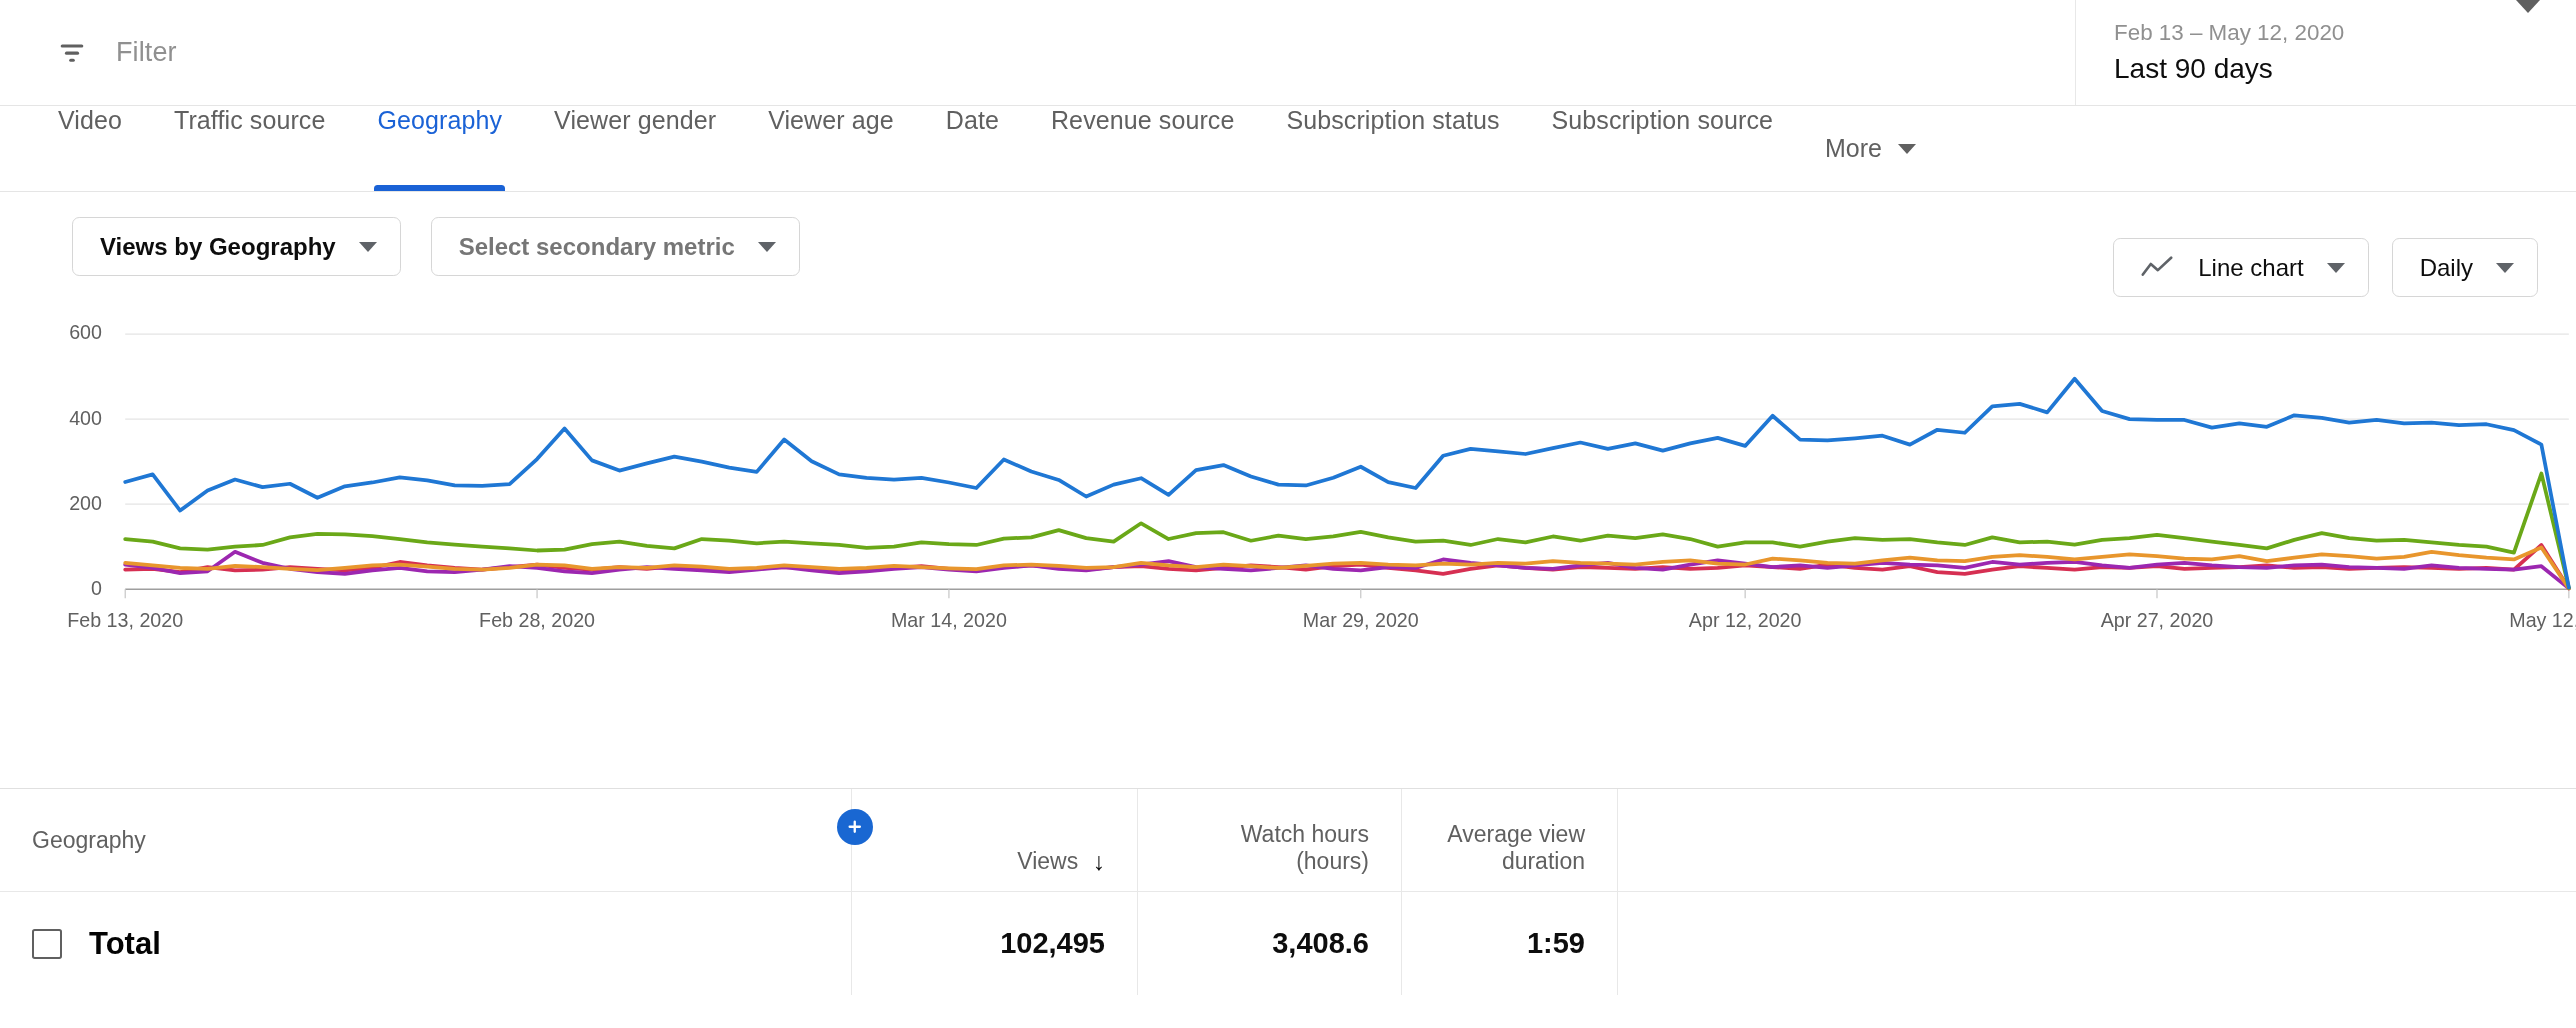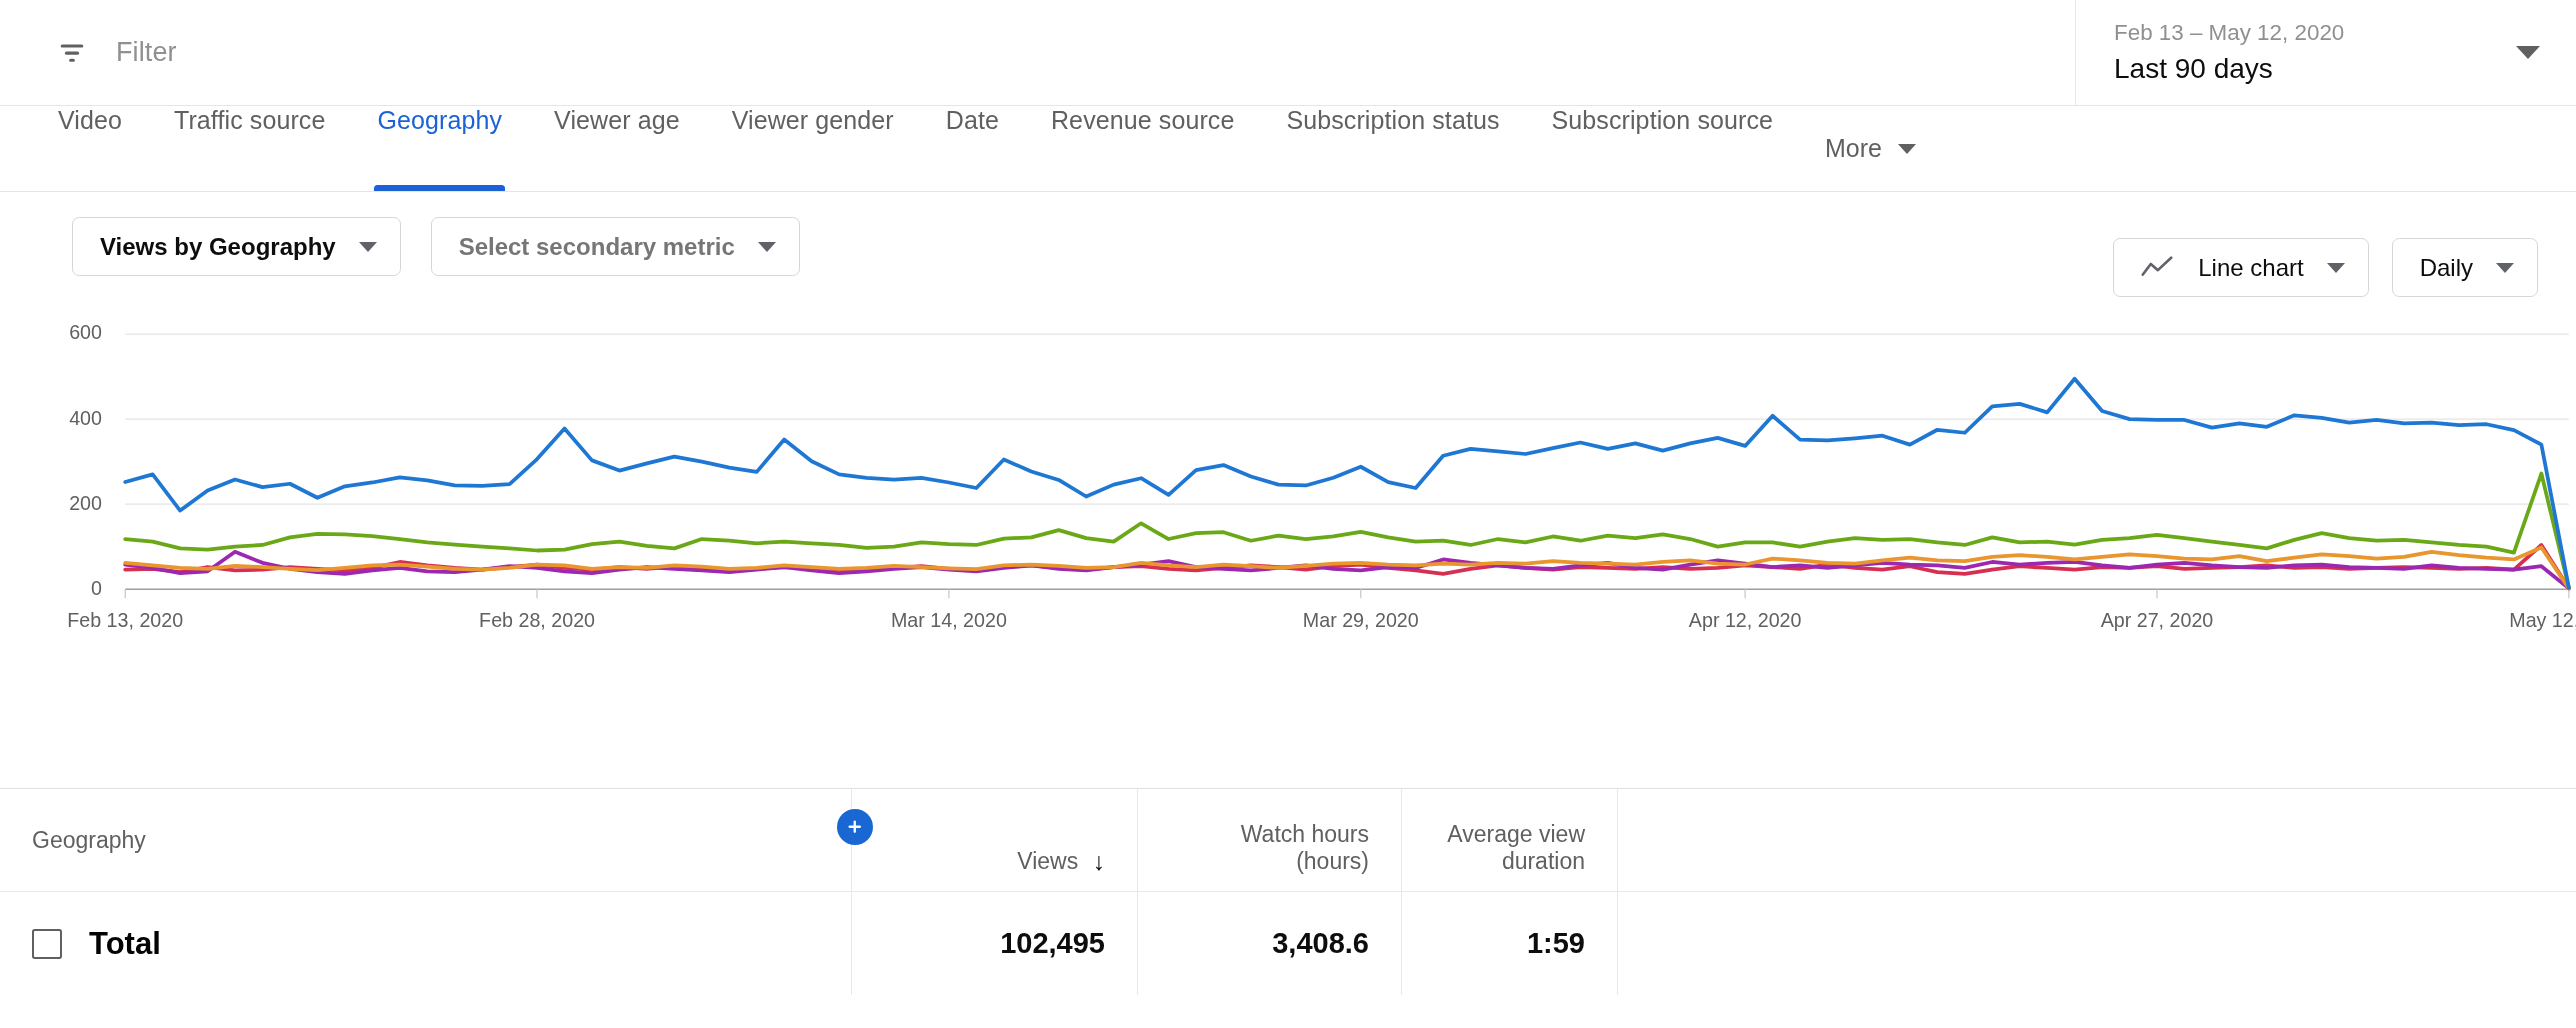--- a/index.html
+++ b/index.html
@@ -21,21 +21,21 @@
   }
   .filter-zone {
     flex: 1 1 auto; display: flex; align-items: center; padding-left: 55px; gap: 27px;
     cursor: text;
   }
   .filter-icon { width: 34px; height: 34px; display: block; }
   .filter-placeholder { font-size: 27px; color: #909090; letter-spacing: 0.1px; }
 
   .daterange {
     flex: 0 0 501px; border-left: 1.8px solid #e8e8e8;
-    display: flex; align-items: center; padding: 0 36px 0 38px; gap: 18px;
+    display: flex; padding: 0 36px 0 38px; gap: 18px;
     cursor: pointer;
   }
   .daterange-text { flex: 1 1 auto; display: flex; flex-direction: column; justify-content: center; gap: 7.2px; }
   .daterange-range { font-size: 22.4px; color: #909090; white-space: nowrap; }
   .daterange-label { font-size: 28px; color: #0d0d0d; white-space: nowrap; }
   .caret-lg {
     width: 0; height: 0; border-left: 12.5px solid transparent; border-right: 12.5px solid transparent;
     border-top: 13.4px solid #606060; flex: 0 0 auto;
   }
 
@@ -146,24 +146,24 @@
     <div class="tab">
       <span>Video</span>
     </div>
     <div class="tab">
       <span>Traffic source</span>
     </div>
     <div class="tab active">
       <span>Geography</span>
     </div>
     <div class="tab">
+      <span>Viewer gender</span>
+    </div>
+    <div class="tab">
       <span>Viewer age</span>
-    </div>
-    <div class="tab">
-      <span>Viewer gender</span>
     </div>
     <div class="tab">
       <span>Date</span>
     </div>
     <div class="tab">
       <span>Revenue source</span>
     </div>
     <div class="tab">
       <span>Subscription status</span>
     </div>

